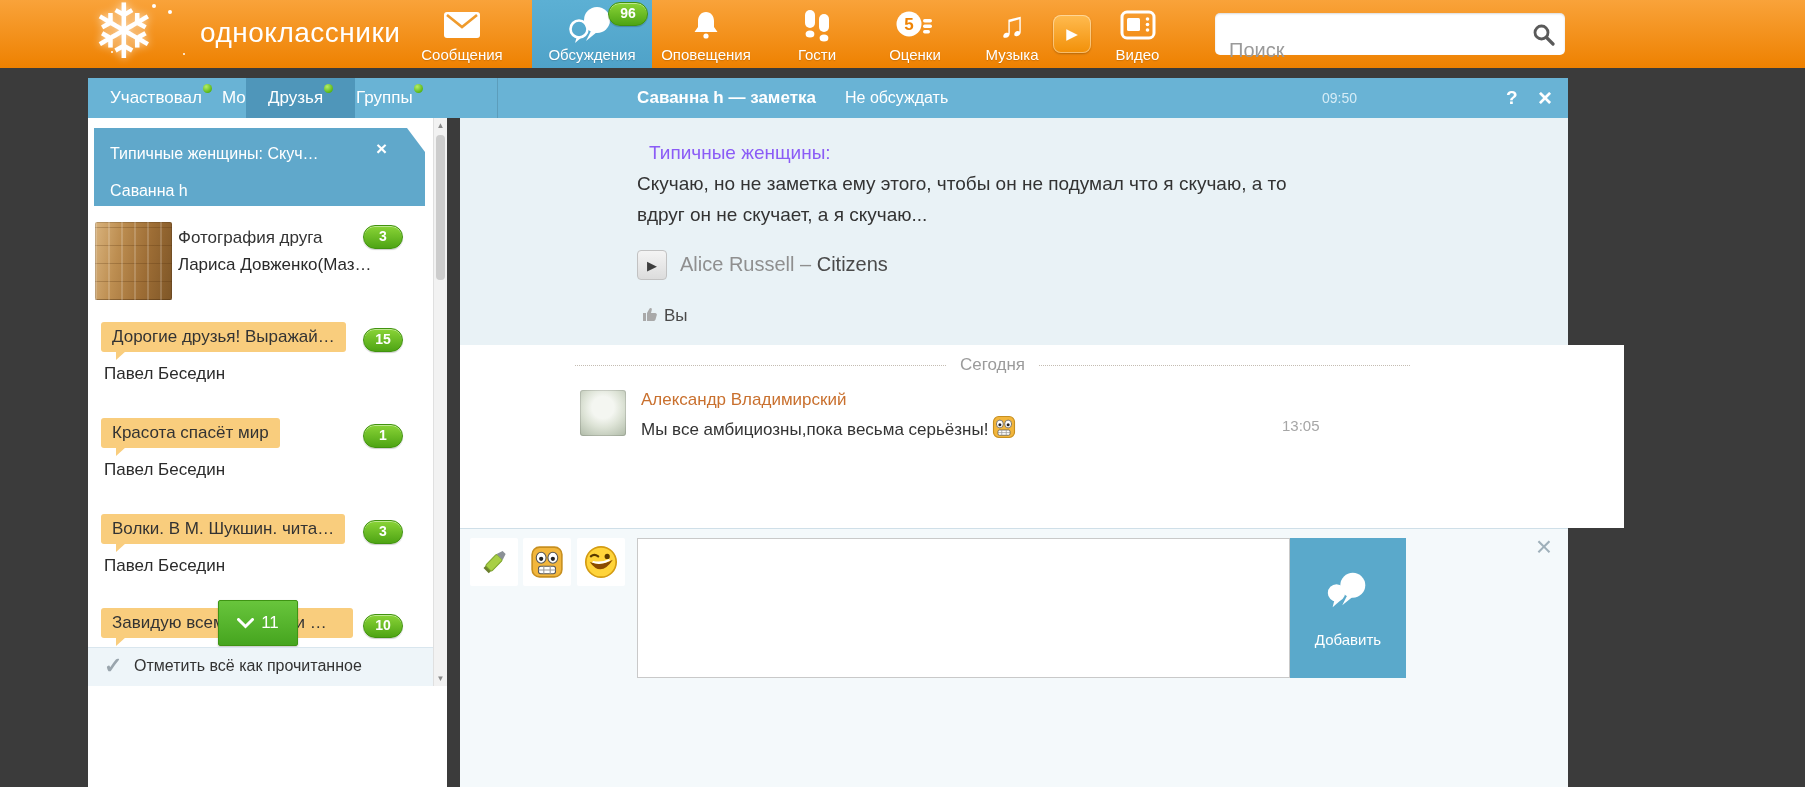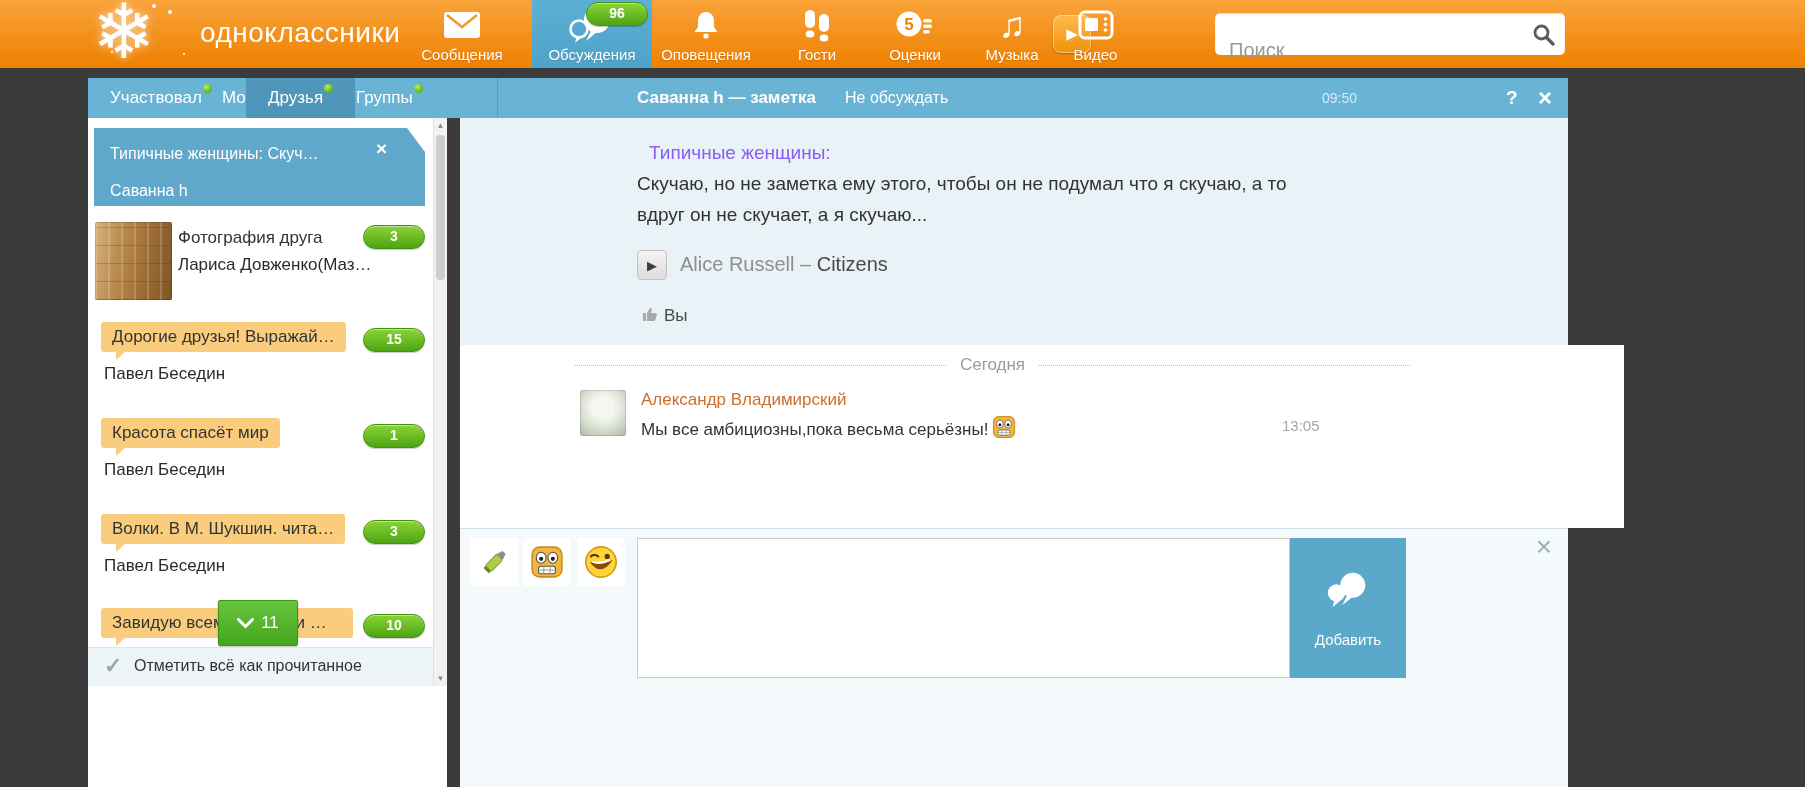--- a/index.html
+++ b/index.html
@@ -20,21 +20,21 @@
   .nav-item.active{background:linear-gradient(#5cb0d4,#4fa2c8);}
   .nav-icon{position:absolute;left:50%;transform:translateX(-50%);top:6px;height:38px;
             display:flex;align-items:center;justify-content:center;}
   .nav-label{position:absolute;bottom:5px;left:0;width:100%;font-size:15px;
              text-shadow:0 1px 1px rgba(0,0,0,.15);white-space:nowrap;}
   .music-glyph{font-size:36px;line-height:38px;}
   .music-glyph::before{content:"♫";}
 
   .badge{display:inline-block;min-width:24px;height:22px;line-height:21px;border-radius:12px;
          background:linear-gradient(#8ad437,#4ea414);border:1px solid #41930f;color:#fff;
-         font-size:14px;font-weight:bold;text-align:center;padding:0 18px;
+         font-size:14px;font-weight:bold;text-align:center;padding:0 7px;
          box-shadow:inset 0 1px 0 rgba(255,255,255,.45),0 1px 1px rgba(0,0,0,.2);}
   .nav-badge{position:absolute;right:4px;top:2px;}
 
   .play-btn{position:absolute;left:1053px;top:15px;width:38px;height:38px;border-radius:8px;
             background:linear-gradient(#ffbb50,#f29008);
             box-shadow:inset 0 0 0 1px rgba(255,255,255,.4),0 1px 2px rgba(0,0,0,.25);
             color:#fff;text-align:center;line-height:38px;font-size:15px;cursor:pointer;}
   .play-btn::before{content:"▶";}
 
   .search-box{position:absolute;left:1215px;top:13px;width:350px;height:42px;background:#fff;
@@ -220,21 +220,21 @@
       <span class="nav-label">Оценки</span>
     </div>
 
     <div class="nav-item" style="left:966px;width:92px;">
       <span class="nav-icon music-glyph"></span>
       <span class="nav-label">Музыка</span>
     </div>
 
     <div class="play-btn"></div>
 
-    <div class="nav-item" style="left:1053px;width:85px;">
+    <div class="nav-item" style="left:1095px;width:85px;">
       <span class="nav-icon">
         <svg width="36" height="30" viewBox="0 0 36 30">
             <rect x="2" y="2" width="32" height="26" rx="5" fill="none" stroke="#fff" stroke-width="3"></rect>
             <rect x="7" y="8" width="13" height="13" rx="1.5" fill="#fff"></rect>
             <circle cx="27.5" cy="9" r="1.8" fill="#fff"></circle>
             <circle cx="27.5" cy="14.5" r="1.8" fill="#fff"></circle>
             <circle cx="27.5" cy="20" r="1.8" fill="#fff"></circle>
           </svg>
       </span>
       <span class="nav-label">Видео</span>

